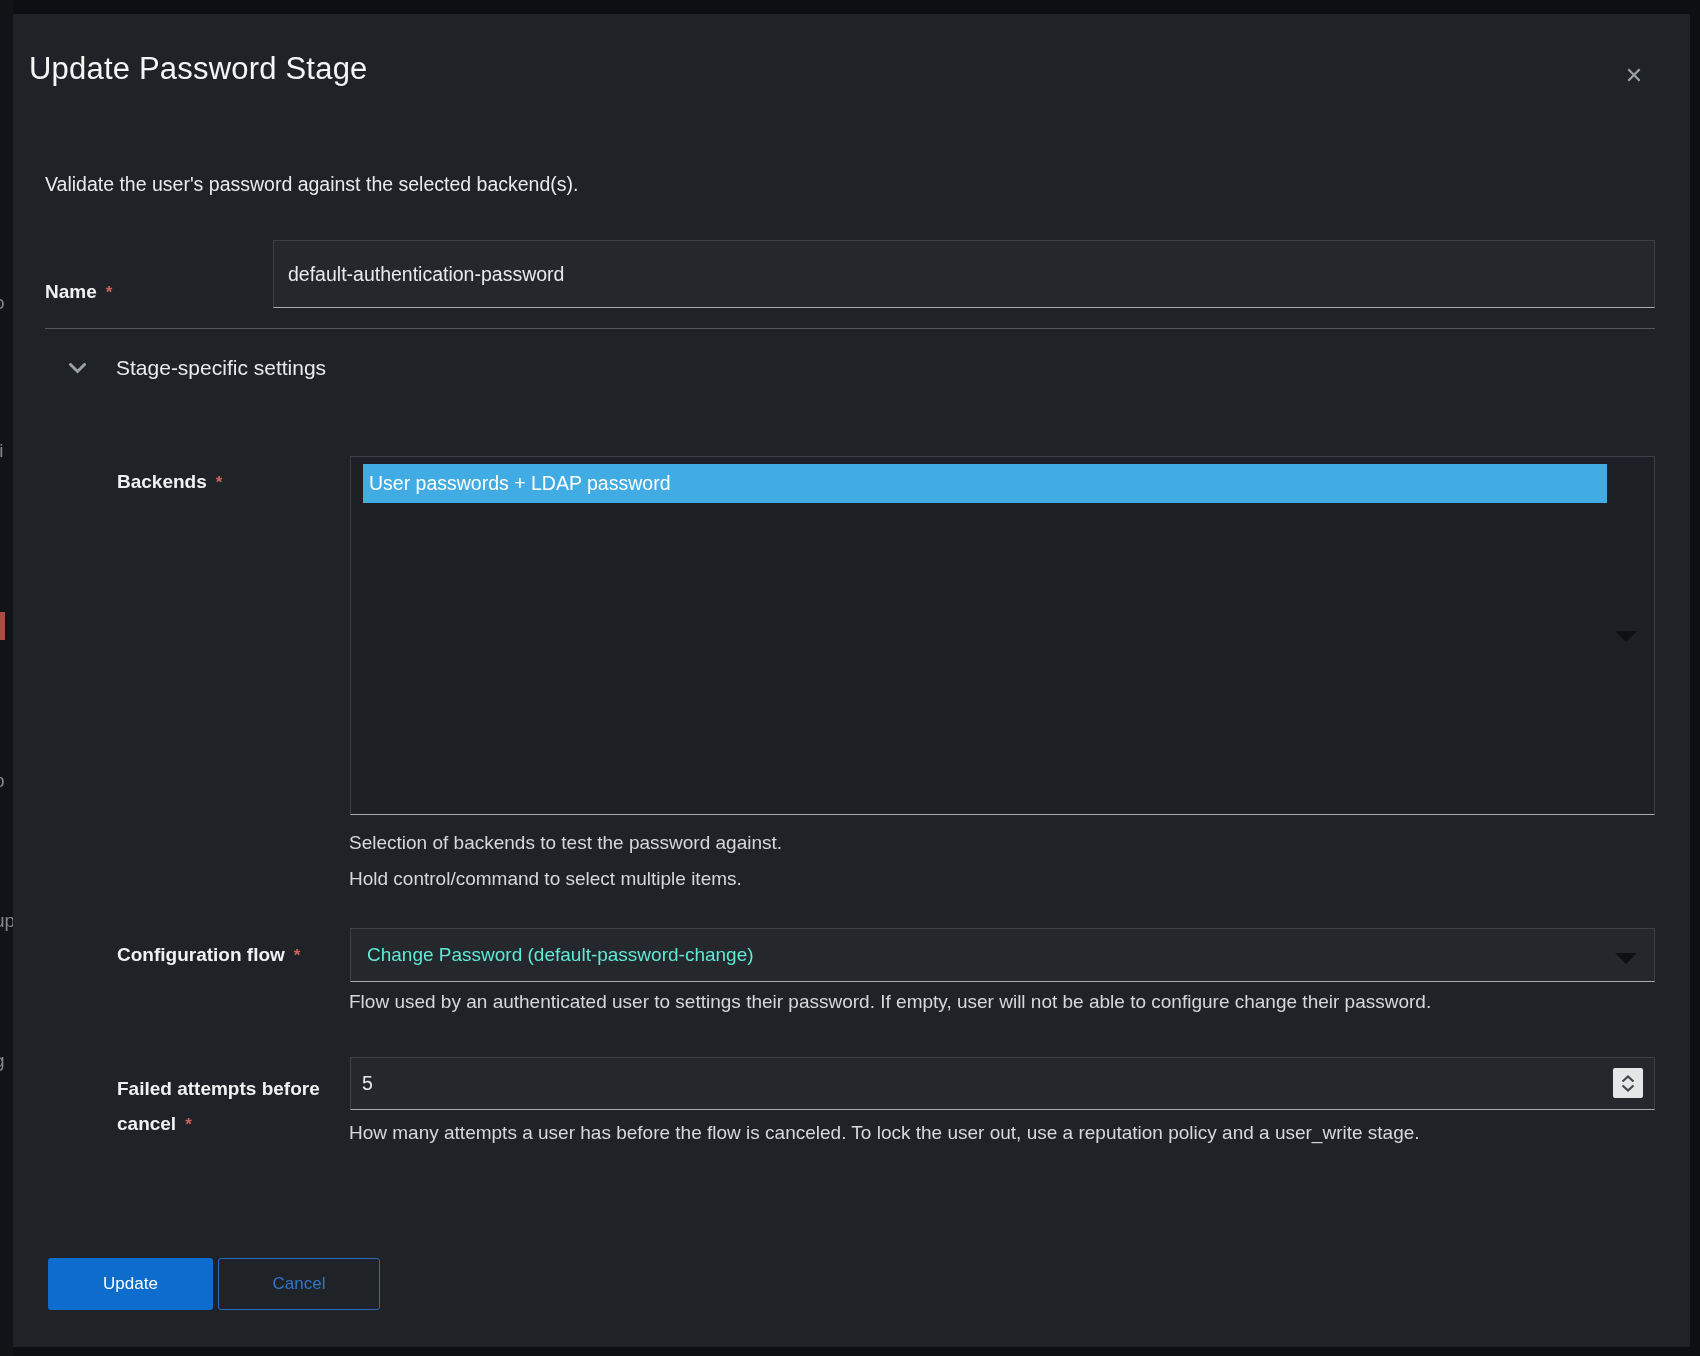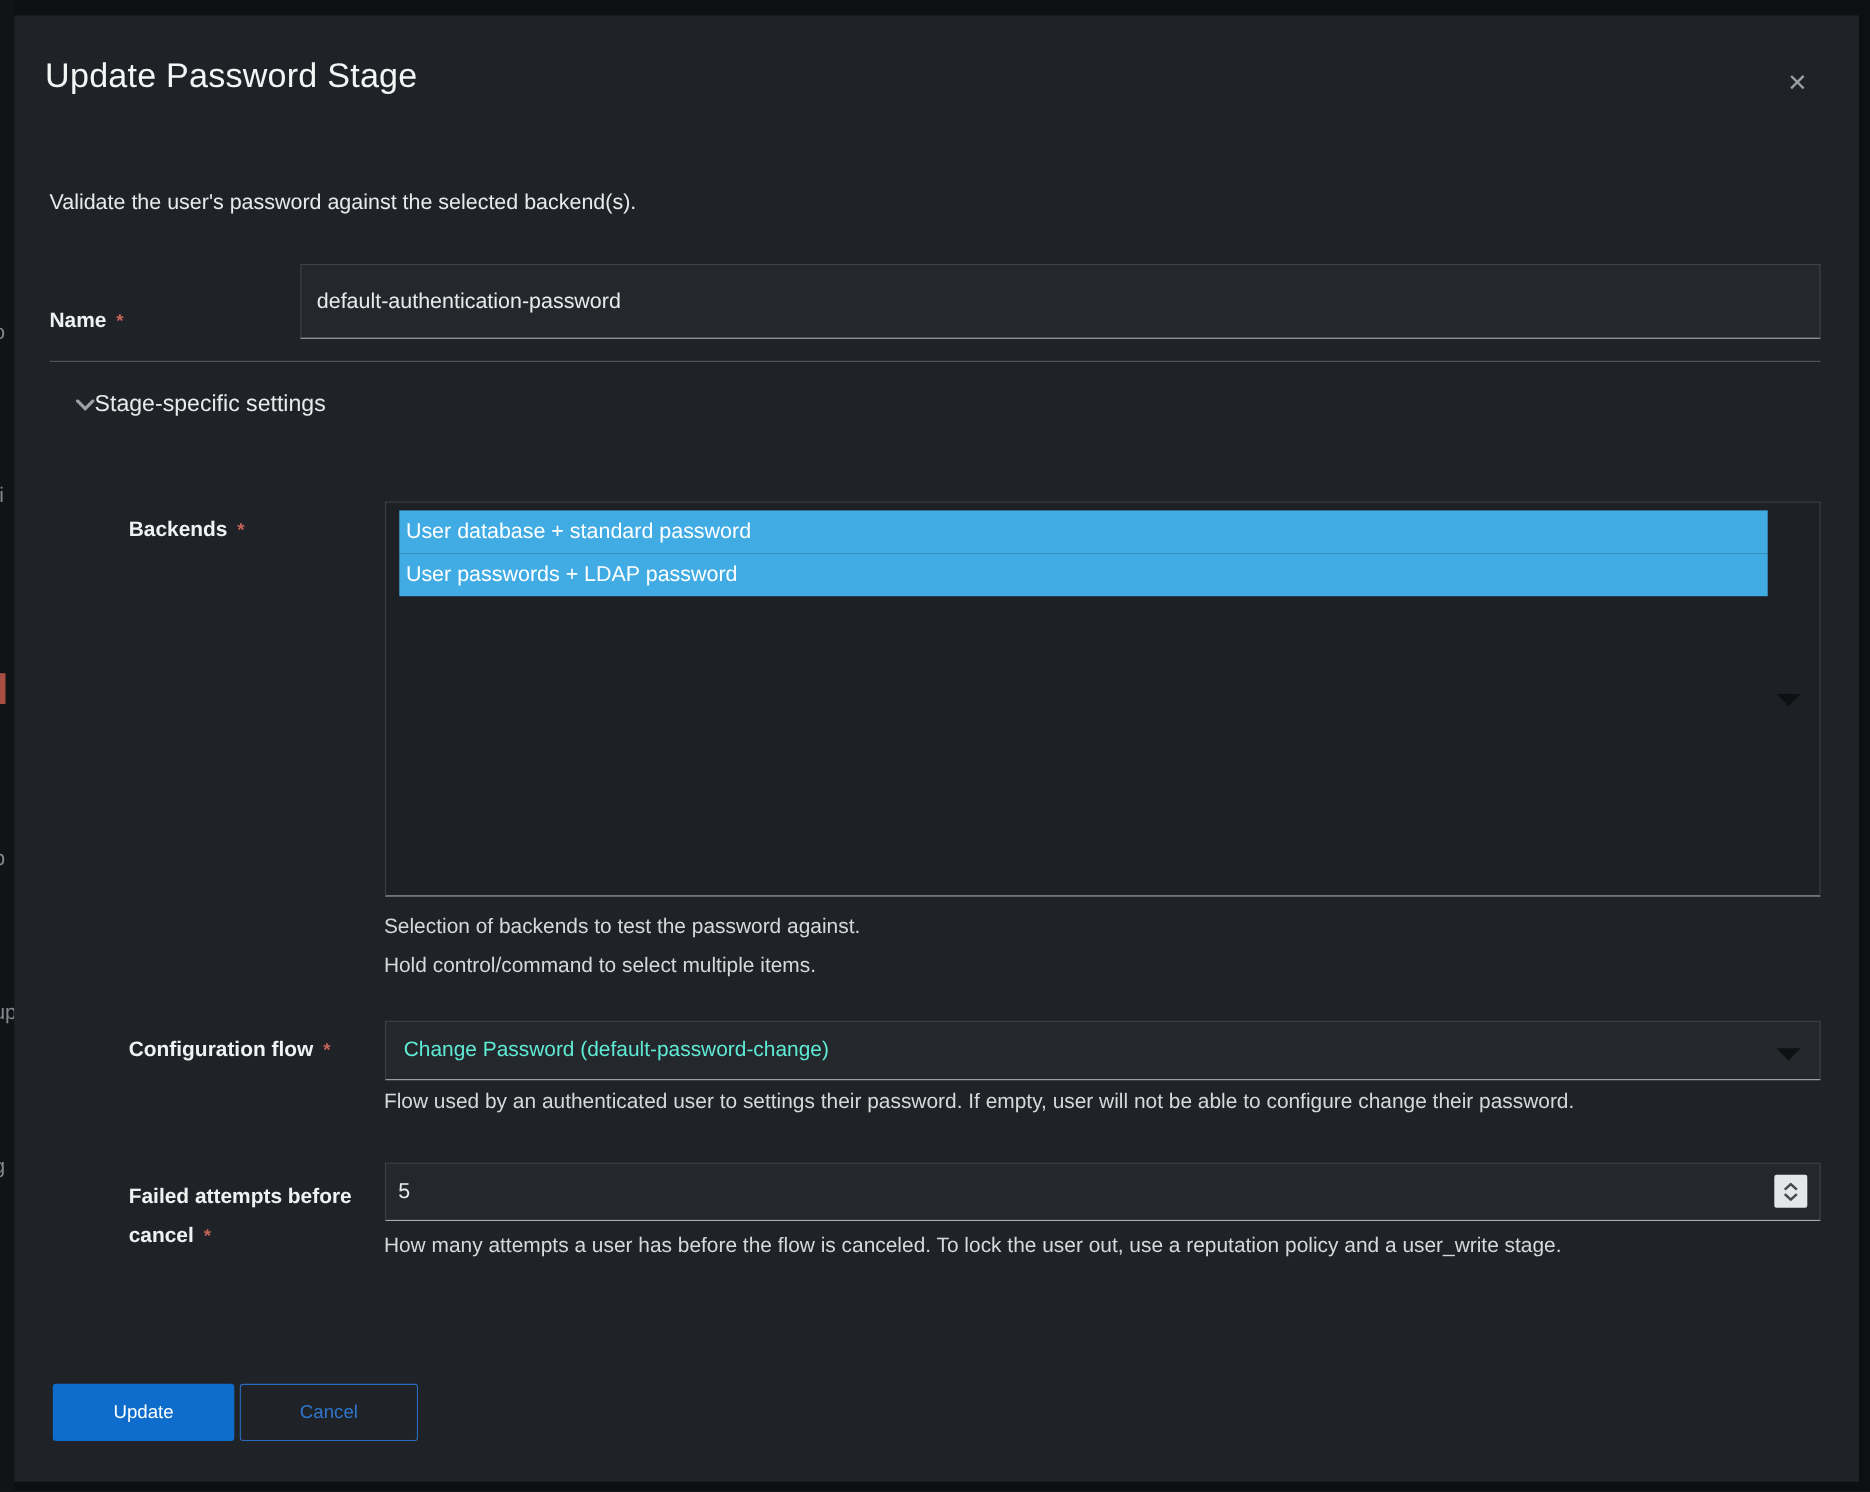--- a/index.html
+++ b/index.html
@@ -9,38 +9,38 @@
     font-family:"Liberation Sans","DejaVu Sans",sans-serif;
     position:relative; overflow:hidden;
     color:#e9eaeb;
   }
   .edge-strip{ position:absolute; left:0; top:0; width:13px; height:1356px; overflow:hidden; background:#121317; }
   .frag{ position:absolute; left:-6px; font-size:19px; color:#84878c; white-space:nowrap; }
   .frag-red{ position:absolute; left:0; width:5px; height:28px; background:#a94e42; }
 
   .modal{ position:absolute; left:13px; top:14px; width:1677px; height:1333px; background:#1f2226; }
 
-  .modal-title{ position:absolute; left:28px; top:37px; font-size:31px; font-weight:500; color:#f4f5f6; letter-spacing:.2px; }
+  .modal-title{ position:absolute; left:16px; top:37px; font-size:31px; font-weight:500; color:#f4f5f6; letter-spacing:.2px; }
   .close-btn{ position:absolute; left:1605px; top:46px; width:32px; height:32px; background:none; border:none; cursor:pointer;
     color:#9ca1a6; font-size:22px; line-height:32px; text-align:center; }
   .modal-desc{ position:absolute; left:32px; top:159px; font-size:19.5px; color:#e9eaeb; }
 
   .field-label{ font-size:19px; font-weight:bold; color:#f0f1f2; line-height:24px; }
   .req{ color:#c9655a; font-size:17px; margin-left:9px; font-weight:bold; }
 
   .name-label{ position:absolute; left:32px; top:236px;margin-top:30px; }
   .text-input{
     position:absolute; background:#24272c; border:1px solid #3e4146; border-bottom:1px solid #a9acb0;
     color:#e9eaeb; font-size:19.5px; font-family:inherit; padding:0 0 0 14px; outline:none;
   }
   .name-input{ left:260px; top:226px; width:1382px; height:68px; }
 
   .divider{ position:absolute; left:32px; top:314px; width:1610px; height:1px; background:#55585c; }
 
-  .section-toggle{ position:absolute; left:56px; top:342px; display:flex; align-items:center; cursor:pointer; background:none; border:none; }
+  .section-toggle{ position:absolute; left:56px; top:342px; display:flex; align-items:center; gap:30px; cursor:pointer; background:none; border:none; }
   .section-label{ font-size:21px; color:#e9eaeb; font-weight:400; }
 
   .backends-label{ position:absolute; left:104px; top:456px; }
   .listbox{
     position:absolute; left:337px; top:442px; width:1305px; height:359px;
     background:#1d2024; border:1px solid #3c4046; border-bottom:1px solid #a9acb0;
   }
   .option{
     position:relative; margin-left:12px; margin-right:48px; width:1244px; height:39px;
     background:#41ace4; color:#ffffff; font-size:19.5px; line-height:39px; padding-left:6px;
@@ -112,21 +112,20 @@
     <svg width="17" height="11" viewBox="0 0 17 11">
       <path d="M1.5 1.5 L8.5 8.5 L15.5 1.5" stroke="#9ba0a5" stroke-width="3" fill="none" stroke-linecap="round"></path>
     </svg>
     <span class="section-label">Stage-specific settings</span>
   </button>
 
   <div class="field-label backends-label">
     <span>Backends</span><span class="req">*</span>
   </div>
   <div class="listbox">
-    <div class="option">User database + standard password</div>
     <div class="option">User passwords + LDAP password</div>
     <span class="caret-down"></span>
   </div>
   <div class="helper helper-backends-1">Selection of backends to test the password against.</div>
   <div class="helper helper-backends-2">Hold control/command to select multiple items.</div>
 
   <div class="field-label config-label">
     <span>Configuration flow</span><span class="req">*</span>
   </div>
   <div class="select-box">

